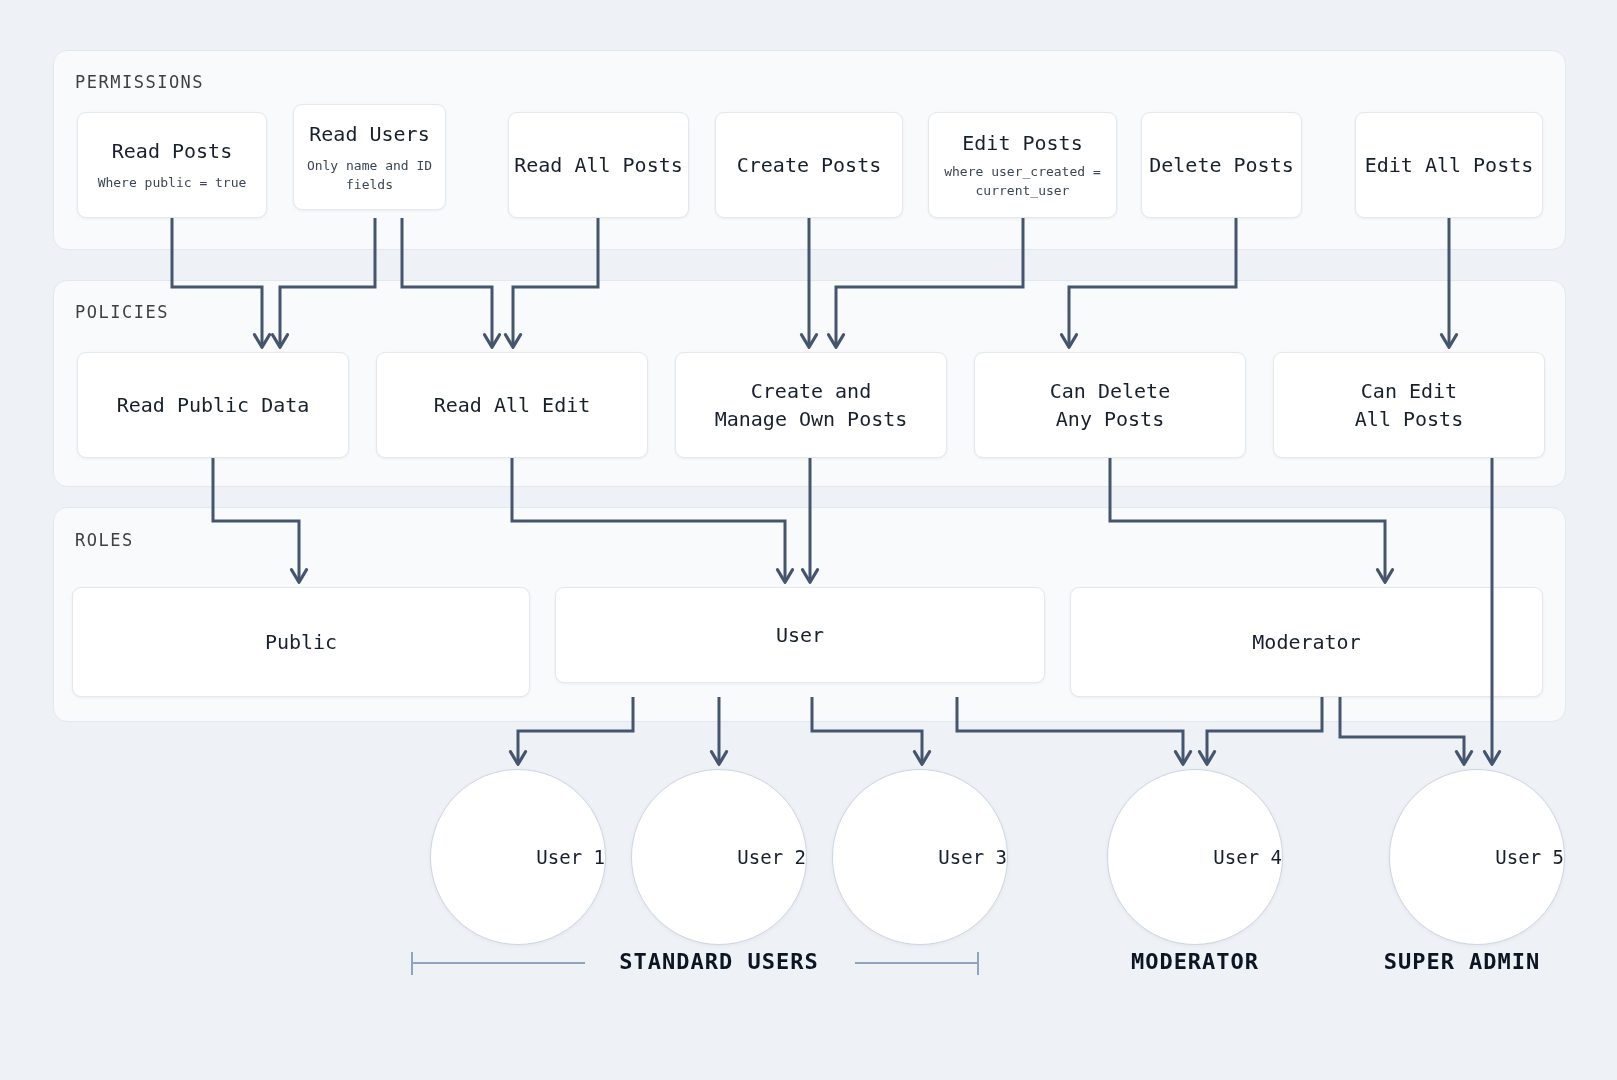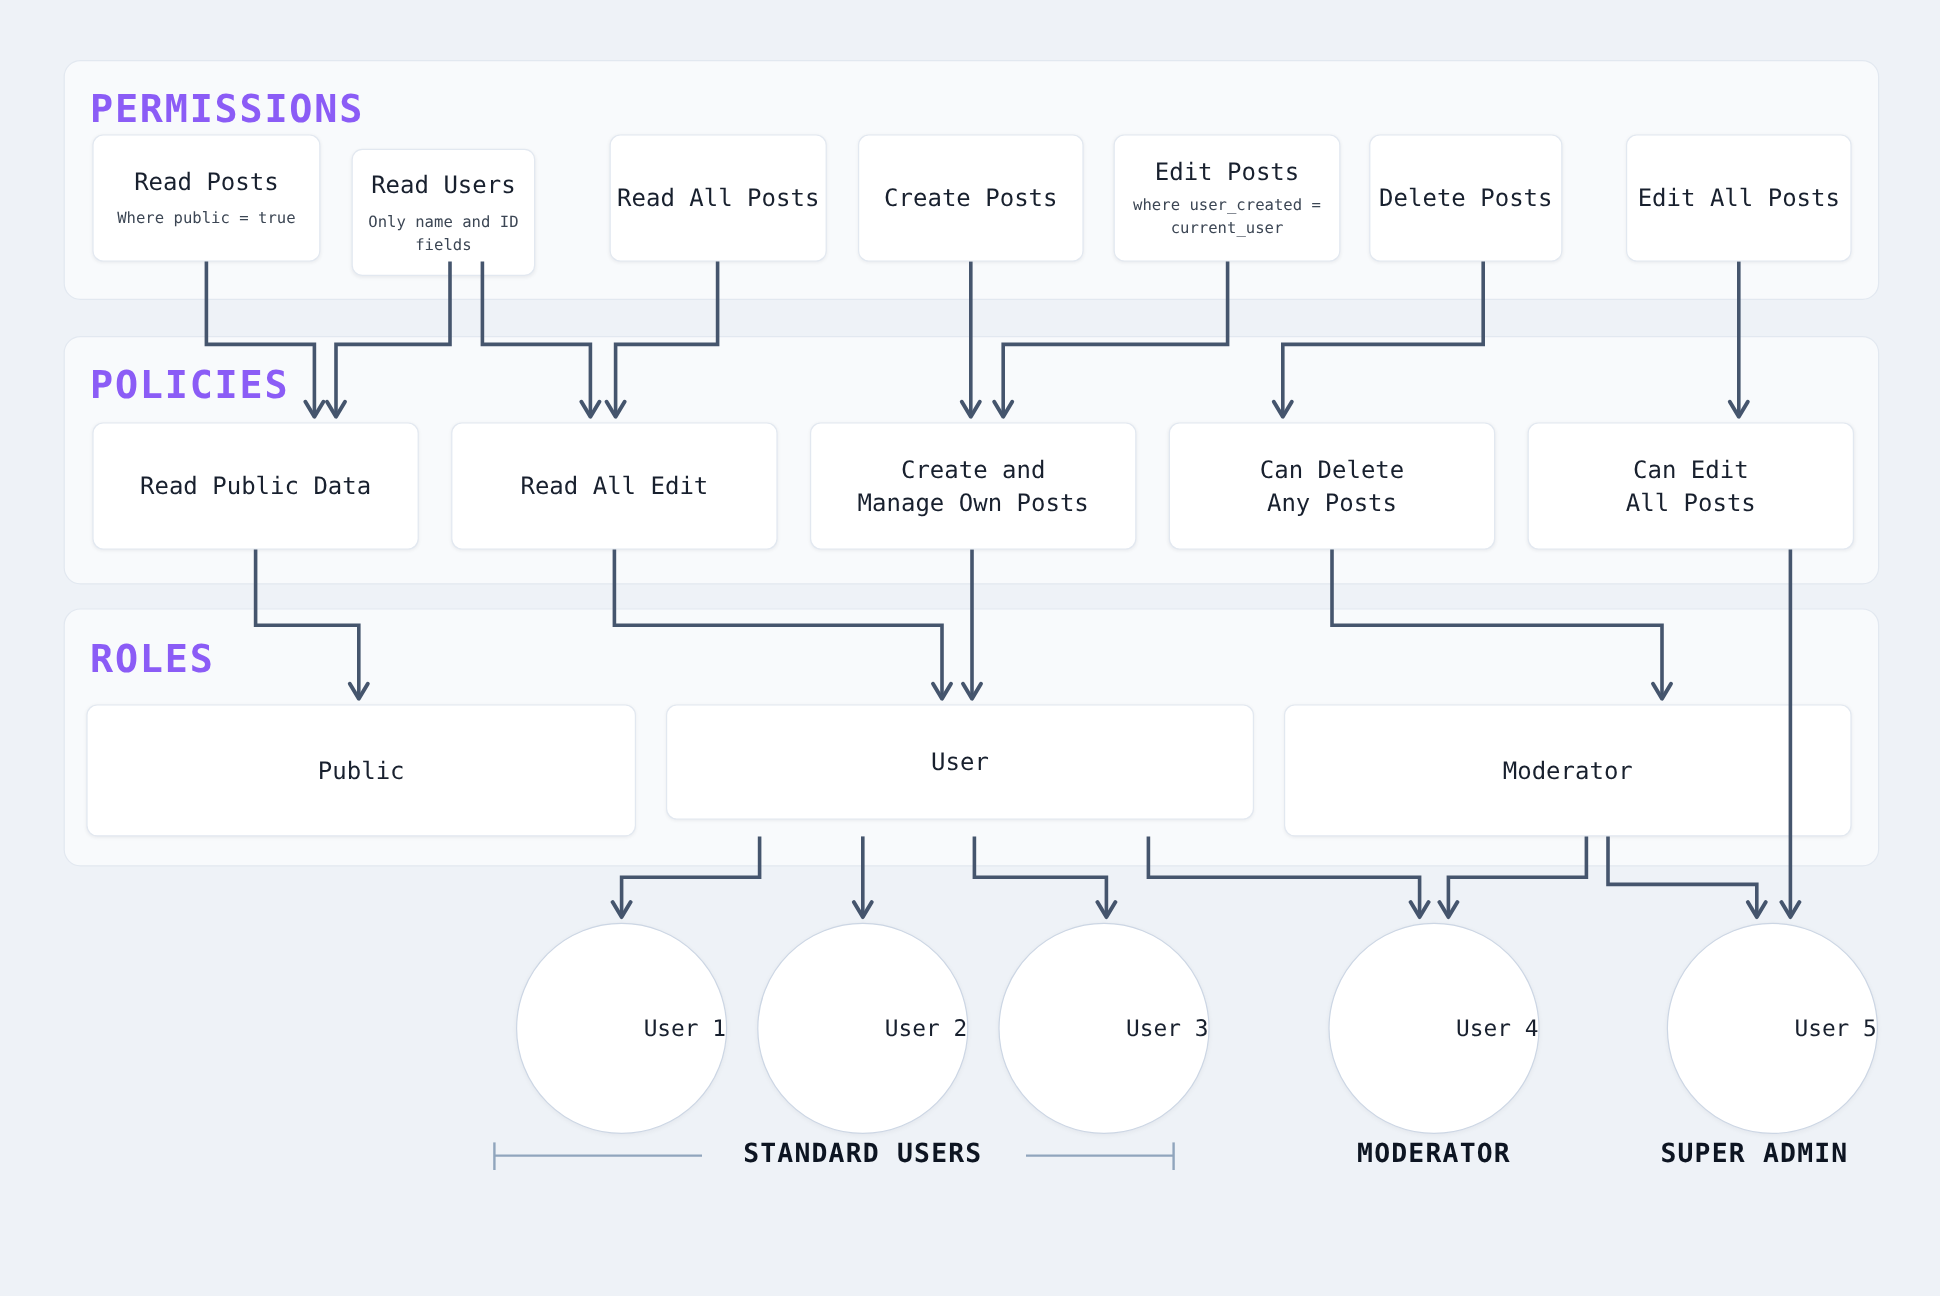--- a/index.html
+++ b/index.html
@@ -11,21 +11,21 @@
   }
   .panel{
     position:absolute;
     background:#f8fafc;
     border:1px solid #e2e8f0;
     border-radius:14px;
     box-sizing:border-box;
   }
   .panel-title{
     position:absolute;
-    font-size:32px;font-weight:bold;letter-spacing:1.5px;color:#8b5cf6;
+    font-size:17px;font-weight:normal;letter-spacing:1.5px;color:#404040;
   }
   .node{
     position:absolute;
     background:#ffffff;
     border:1px solid #e2e8f0;
     border-radius:9px;
     box-sizing:border-box;
     box-shadow:0 1px 3px rgba(15,23,42,0.06);
     display:flex;flex-direction:column;align-items:center;justify-content:center;
     gap:9px;
@@ -57,21 +57,21 @@
 <div class="panel" style="left:53px;top:507px;width:1513px;height:215px;"></div>
 
 <div class="panel-title" style="left:75px;top:72px;">PERMISSIONS</div>
 <div class="panel-title" style="left:75px;top:302px;">POLICIES</div>
 <div class="panel-title" style="left:75px;top:530px;">ROLES</div>
 
 <div class="node" style="left:77px;top:112px;width:190px;height:106px;">
   <span class="node-label">Read Posts</span>
   <span class="node-sub">Where public = true</span>
 </div>
-<div class="node" style="left:293px;top:124px;width:153px;height:106px;">
+<div class="node" style="left:293px;top:104px;width:153px;height:106px;">
   <span class="node-label">Read Users</span>
   <span class="node-sub">Only name and ID fields</span>
 </div>
 <div class="node" style="left:508px;top:112px;width:181px;height:106px;">
   <span class="node-label">Read All Posts</span>
 </div>
 <div class="node" style="left:715px;top:112px;width:188px;height:106px;">
   <span class="node-label">Create Posts</span>
 </div>
 <div class="node" style="left:928px;top:112px;width:189px;height:106px;gap:6px;">

